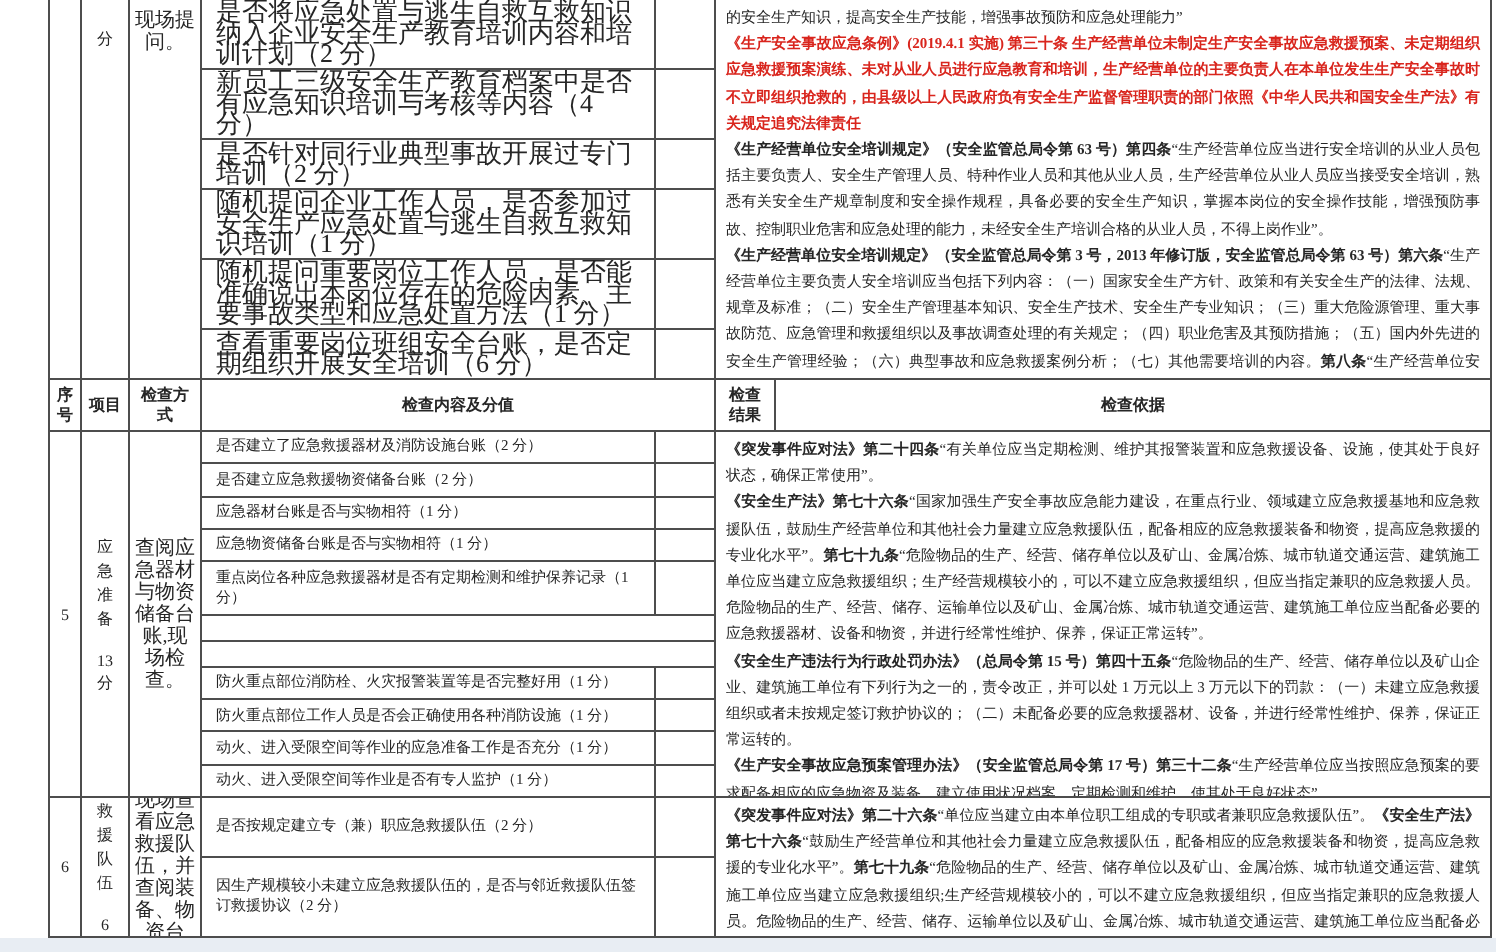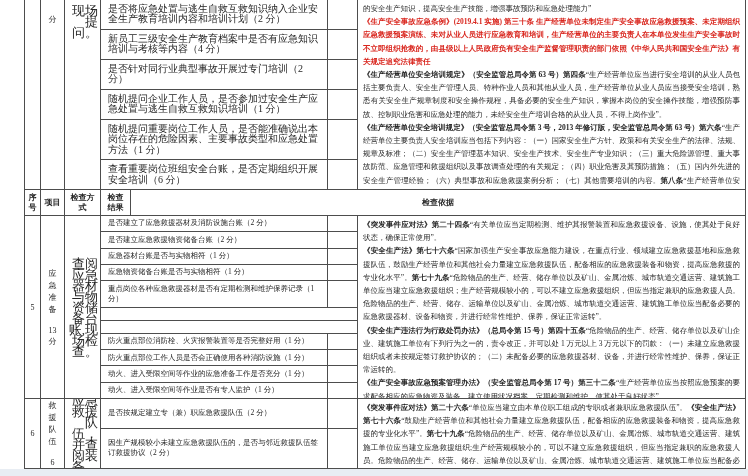--- a/index.html
+++ b/index.html
@@ -15,42 +15,42 @@
   .table{margin-left:24px;width:722px;border-left:1px solid var(--bc);
     border-right:1px solid var(--bc);border-bottom:1px solid var(--bc);}
   .sec{display:flex;border-bottom:1px solid var(--bc);align-items:stretch;}
   .sec:last-child{border-bottom:none;}
   .cell{border-right:1px solid var(--bc);display:flex;align-items:center;
     justify-content:center;flex-direction:column;overflow:hidden;}
   .seq{width:16px;font-size:8px;}
   .proj{width:24px;font-size:8px;}
   .vert{width:10px;line-height:12px;text-align:center;word-break:break-all;font-size:8px;}
   .score{margin-top:9px;font-size:8px;text-align:center;width:14px;word-break:break-all;line-height:11px;}
-  .method{width:36px;font-size:13px;line-height:11px;padding:3px 2px;
-    word-break:break-all;text-align:right;display:flex;align-items:center;justify-content:center;}
+  .method{width:36px;font-size:10px;line-height:11px;padding:3px 2px;
+    word-break:break-all;text-align:center;display:flex;align-items:center;justify-content:center;}
   .content-col{width:257px;border-right:1px solid var(--bc);display:flex;flex-direction:column;}
   .crow{display:flex;flex:1 1 auto;border-bottom:1px solid var(--bc);min-height:13px;}
   .crow:last-child{border-bottom:none;}
   .ctext{flex:1;border-right:1px solid var(--bc);font-size:7.5px;line-height:10.5px;
     padding:2px 4px 2px 7px;display:flex;align-items:center;overflow:hidden;}
   .result-cell{width:29px;}
   .basis{flex:1;display:block;font-size:7.5px;line-height:13.2px;padding:2px 5px;
     text-align:justify;overflow:hidden;border-right:none;}
   .run.bold{font-weight:bold;}
   .run.red{font-weight:bold;color:var(--red);}
   .header-row{height:26px;}
   .header-row .cell{font-weight:bold;font-size:8px;line-height:10px;
     text-align:center;word-break:break-all;}
   .header-row .hdr-narrow{padding:0 3px;}
   .content-hdr{width:257px;}
   .result{width:30px;padding:0 6px;}
   .basis-hdr{flex:1;border-right:none;}
   .s0{height:190px;}
   .s0 .proj,.s0 .method{justify-content:flex-start;padding-top:5px;}
-  .s0 .ctext{font-size:10px;}
+  .s0 .ctext{font-size:13px;}
   .s1{height:183px;}
   .s2{height:69px;border-bottom:none;}
   .s2 .crow{min-height:26px;}
   .footer-strip{position:absolute;left:0;bottom:0;width:748px;height:7px;background:var(--strip);}
 </style>
 </head>
 <body>
 
 <div class="page">
   <div class="table" id="tbl">
@@ -86,20 +86,21 @@
             <div class="ctext">查看重要岗位班组安全台账，是否定期组织开展安全培训（6 分）</div>
             <div class="result-cell"></div>
           </div>
         </div>
         <div class="basis cell"><span class="run normal">的安全生产知识，提高安全生产技能，增强事故预防和应急处理能力”</span><br><span class="run red">《生产安全事故应急条例》(2019.4.1 实施) 第三十条 生产经营单位未制定生产安全事故应急救援预案、未定期组织应急救援预案演练、未对从业人员进行应急教育和培训，生产经营单位的主要负责人在本单位发生生产安全事故时不立即组织抢救的，由县级以上人民政府负有安全生产监督管理职责的部门依照《中华人民共和国安全生产法》有关规定追究法律责任</span><br><span class="run bold">《生产经营单位安全培训规定》（安全监管总局令第 63 号）第四条</span><span class="run normal">“生产经营单位应当进行安全培训的从业人员包括主要负责人、安全生产管理人员、特种作业人员和其他从业人员，生产经营单位从业人员应当接受安全培训，熟悉有关安全生产规章制度和安全操作规程，具备必要的安全生产知识，掌握本岗位的安全操作技能，增强预防事故、控制职业危害和应急处理的能力，未经安全生产培训合格的从业人员，不得上岗作业”。</span><br><span class="run bold">《生产经营单位安全培训规定》（安全监管总局令第 3 号，2013 年修订版，安全监管总局令第 63 号）第六条</span><span class="run normal">“生产经营单位主要负责人安全培训应当包括下列内容：（一）国家安全生产方针、政策和有关安全生产的法律、法规、规章及标准；（二）安全生产管理基本知识、安全生产技术、安全生产专业知识；（三）重大危险源管理、重大事故防范、应急管理和救援组织以及事故调查处理的有关规定；（四）职业危害及其预防措施；（五）国内外先进的安全生产管理经验；（六）典型事故和应急救援案例分析；（七）其他需要培训的内容。</span><span class="run bold">第八条</span><span class="run normal">“生产经营单位安全生产管理人员安全培训应当包括下列内容：（一）国家安全生产方针、政策和有关安全生产的法律、法规、规章及标准；（二）安全生产管理、安全生产技术、职业卫生等知识；（三）伤亡事故统计、报告及职业危害的调查处理方法；（四）应急管理、应急预案编制以及应急处置的内容和要求；（五）国内外先进的安全生产管理经验；（六）典型事故和应急救援案例分析；（七）其他需要培训的内容。</span></div>
       </div>
       <div class="sec header-row">
         <div class="cell seq hdr-narrow">序号</div>
         <div class="cell proj hdr-narrow">项目</div>
         <div class="cell method">检查方式</div>
+        <div class="cell content-hdr">检查内容及分值</div>
         <div class="cell result">检查结果</div>
         <div class="cell basis-hdr">检查依据</div>
       </div>
       <div class="sec s1">
         <div class="cell seq">5</div>
         <div class="cell proj">
           <div class="vert">应急准备</div>
           <div class="score">13 分</div>
         </div>
         <div class="cell method">查阅应急器材与物资储备台账,现场检查。</div>

